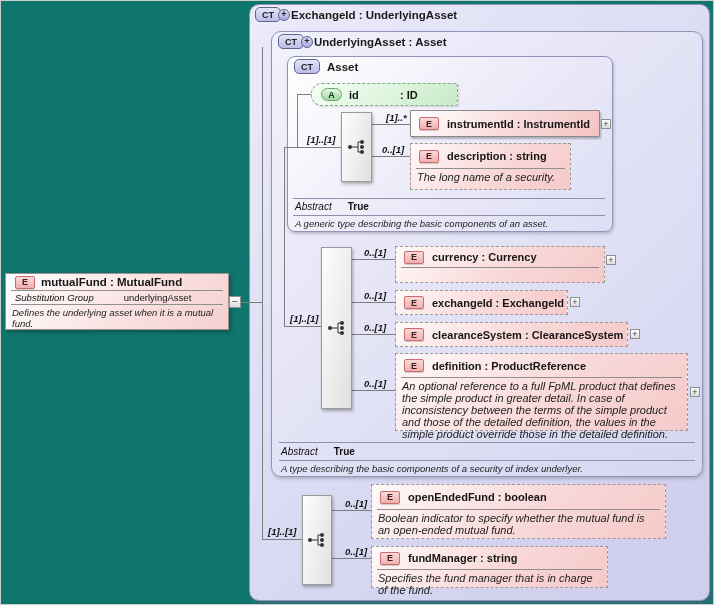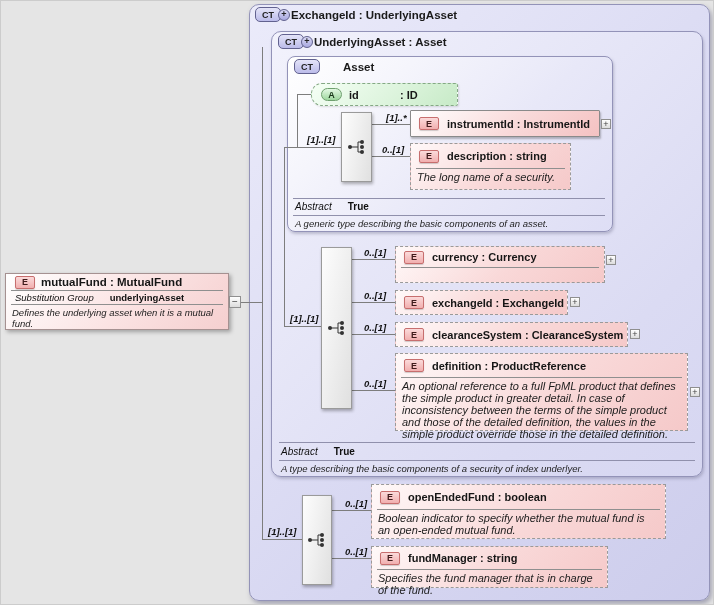--- a/index.html
+++ b/index.html
@@ -1,17 +1,17 @@
 <!DOCTYPE html>
 <html><head>
 <meta charset="utf-8">
 <style>
   * { margin:0; padding:0; box-sizing:border-box; }
   body { background:#fff; font-family:"Liberation Sans", sans-serif; }
-  .page { position:relative; width:714px; height:605px; background:#e5e5e5;
+  .page { position:relative; width:714px; height:605px; background:#0f766e;
           border:1px solid #cccccc; overflow:hidden; }
 
   
   .hline { position:absolute; height:1px; background:#7d7d7d; }
   .vline { position:absolute; width:1px; background:#7d7d7d; }
 
   
   .container { position:absolute; border:1px solid #9393b8; border-radius:10px; }
   .c-outer { background:linear-gradient(135deg,#ebebfa 0%,#d6d6f1 65%,#cdcdec 100%);
              box-shadow:2px 3px 5px rgba(100,100,130,.5); }
@@ -77,21 +77,21 @@
   .sepline { position:absolute; height:1px; background:#9090ac; }
 
   
   .el-left { position:absolute; left:4px; top:272px; width:224px; height:57px;
              border:1px solid #a59191; background:linear-gradient(135deg,#ffffff 0%,#fbe3e3 55%,#f5cfcf 100%);
              box-shadow:2px 2px 4px rgba(0,0,0,.3); display:flex; flex-direction:column; }
   .el-left .trow { display:flex; align-items:center; gap:6px; padding:0 9px; height:21px; }
   .el-left .etitle { font-size:11.5px; }
   .subst-row { display:flex; align-items:center; font-size:9.5px; color:#101010; padding:0 9px; height:16px; }
   .subst-label { font-style:italic; }
-  .subst-value { font-weight:bold; margin-left:16px; }
+  .subst-value { font-weight:normal; margin-left:30px; }
   .el-annot { font-style:italic; font-size:9.5px; color:#1d1d1d; padding:2px 6px 0 6px; }
 </style>
 </head>
 <body>
 
 <div class="page">
 
   <div class="container c-outer" style="left:248px; top:3px; width:461px; height:597px;"></div>
   <div class="container c-mid" style="left:270px; top:30px; width:432px; height:446px;"></div>
   <div class="container c-asset" style="left:286px; top:55px; width:326px; height:176px;"></div>
@@ -104,21 +104,21 @@
 
   <div class="icon-ct" style="left:277px; top:33px;">
     <span class="ct-rect">CT</span>
     <span class="ct-plus">+</span>
   </div>
   <div class="ct-title" style="left:313px; top:35px;">UnderlyingAsset : Asset</div>
 
   <div class="icon-ct" style="left:293px; top:58px;">
     <span class="ct-rect">CT</span>
   </div>
-  <div class="ct-title" style="left:342px; top:60px;">Asset</div>
+  <div class="ct-title" style="left:326px; top:60px;">Asset</div>
 
   <div class="sepline" style="left:292px; top:197px; width:312px;"></div>
   <div class="abst-row" style="left:294px; top:200px;">
     <span class="abst-label">Abstract</span><span class="abst-value">True</span>
   </div>
   <div class="sepline" style="left:292px; top:214px; width:312px;"></div>
   <div class="annot-line" style="left:294px; top:217px;">A generic type describing the basic components of an asset.</div>
 
   <div class="sepline" style="left:278px; top:441px; width:416px;"></div>
   <div class="abst-row" style="left:280px; top:445px;">

